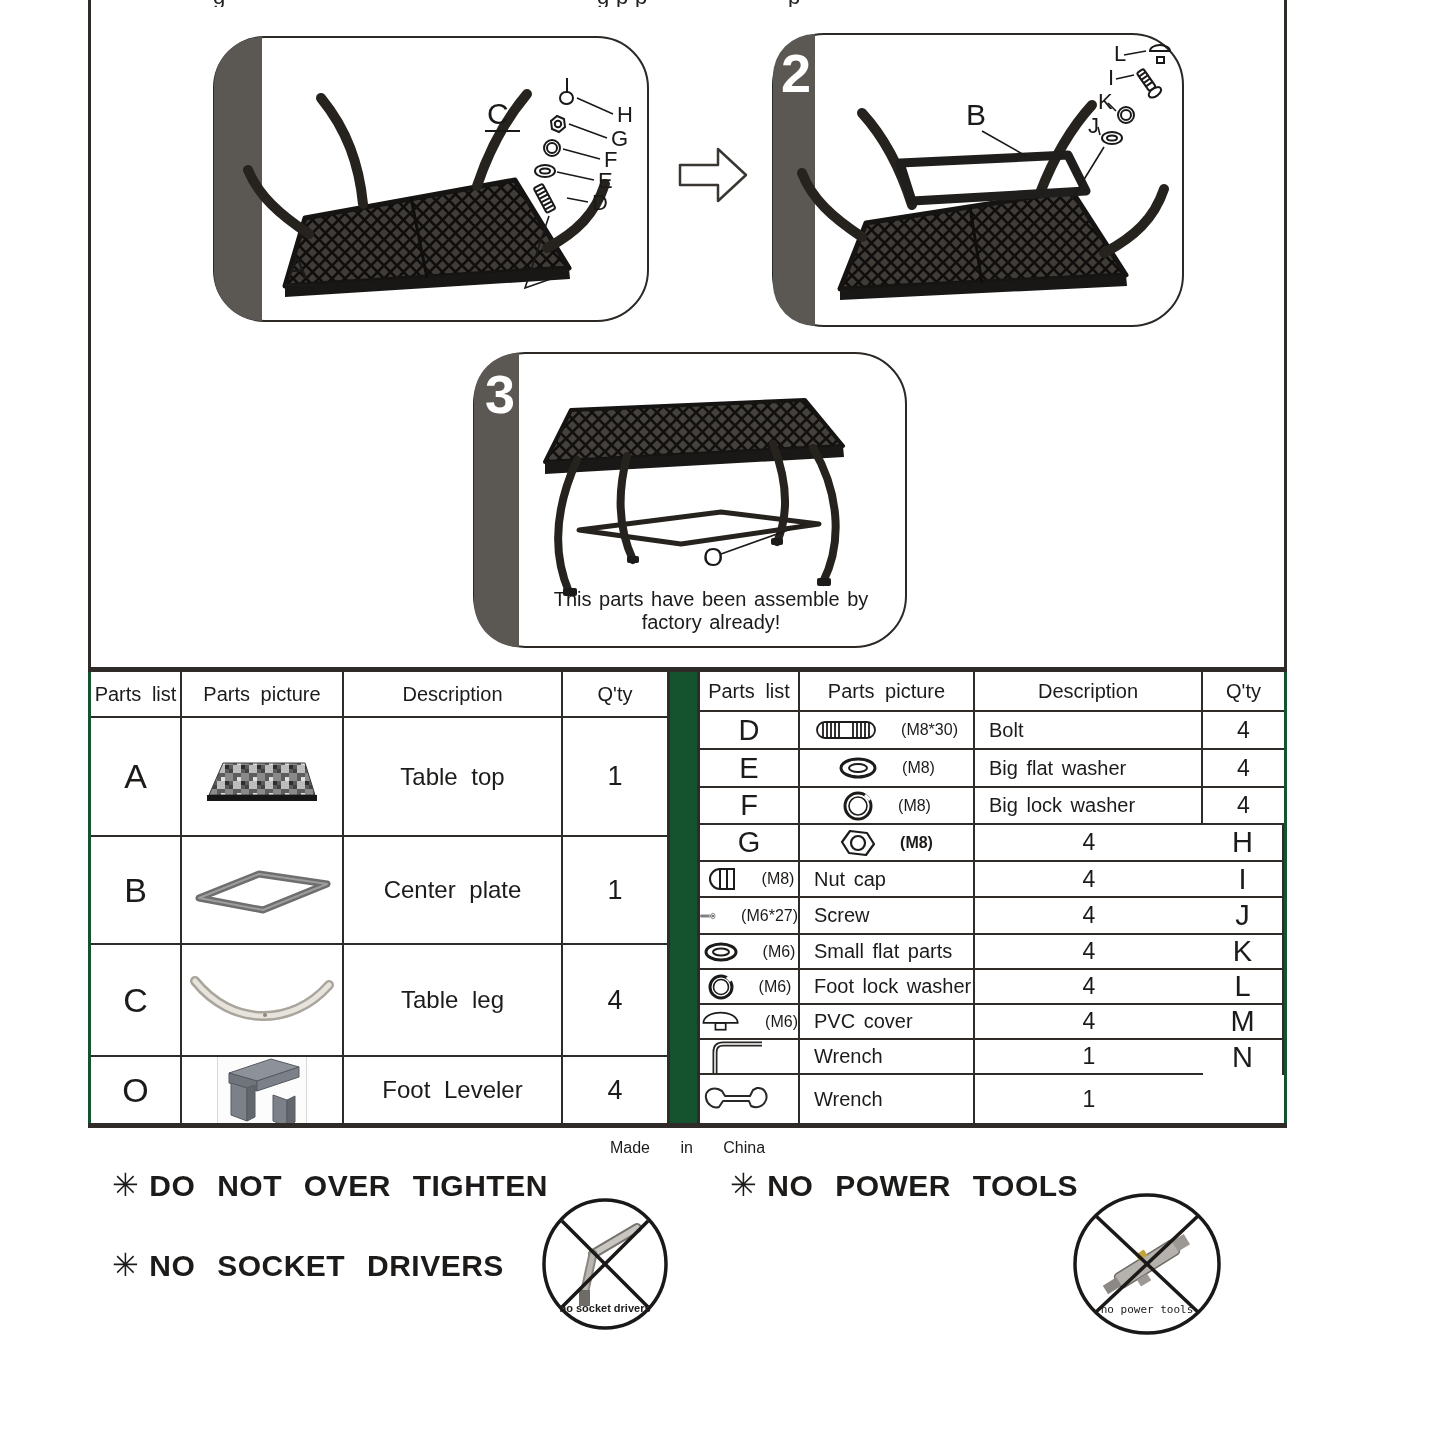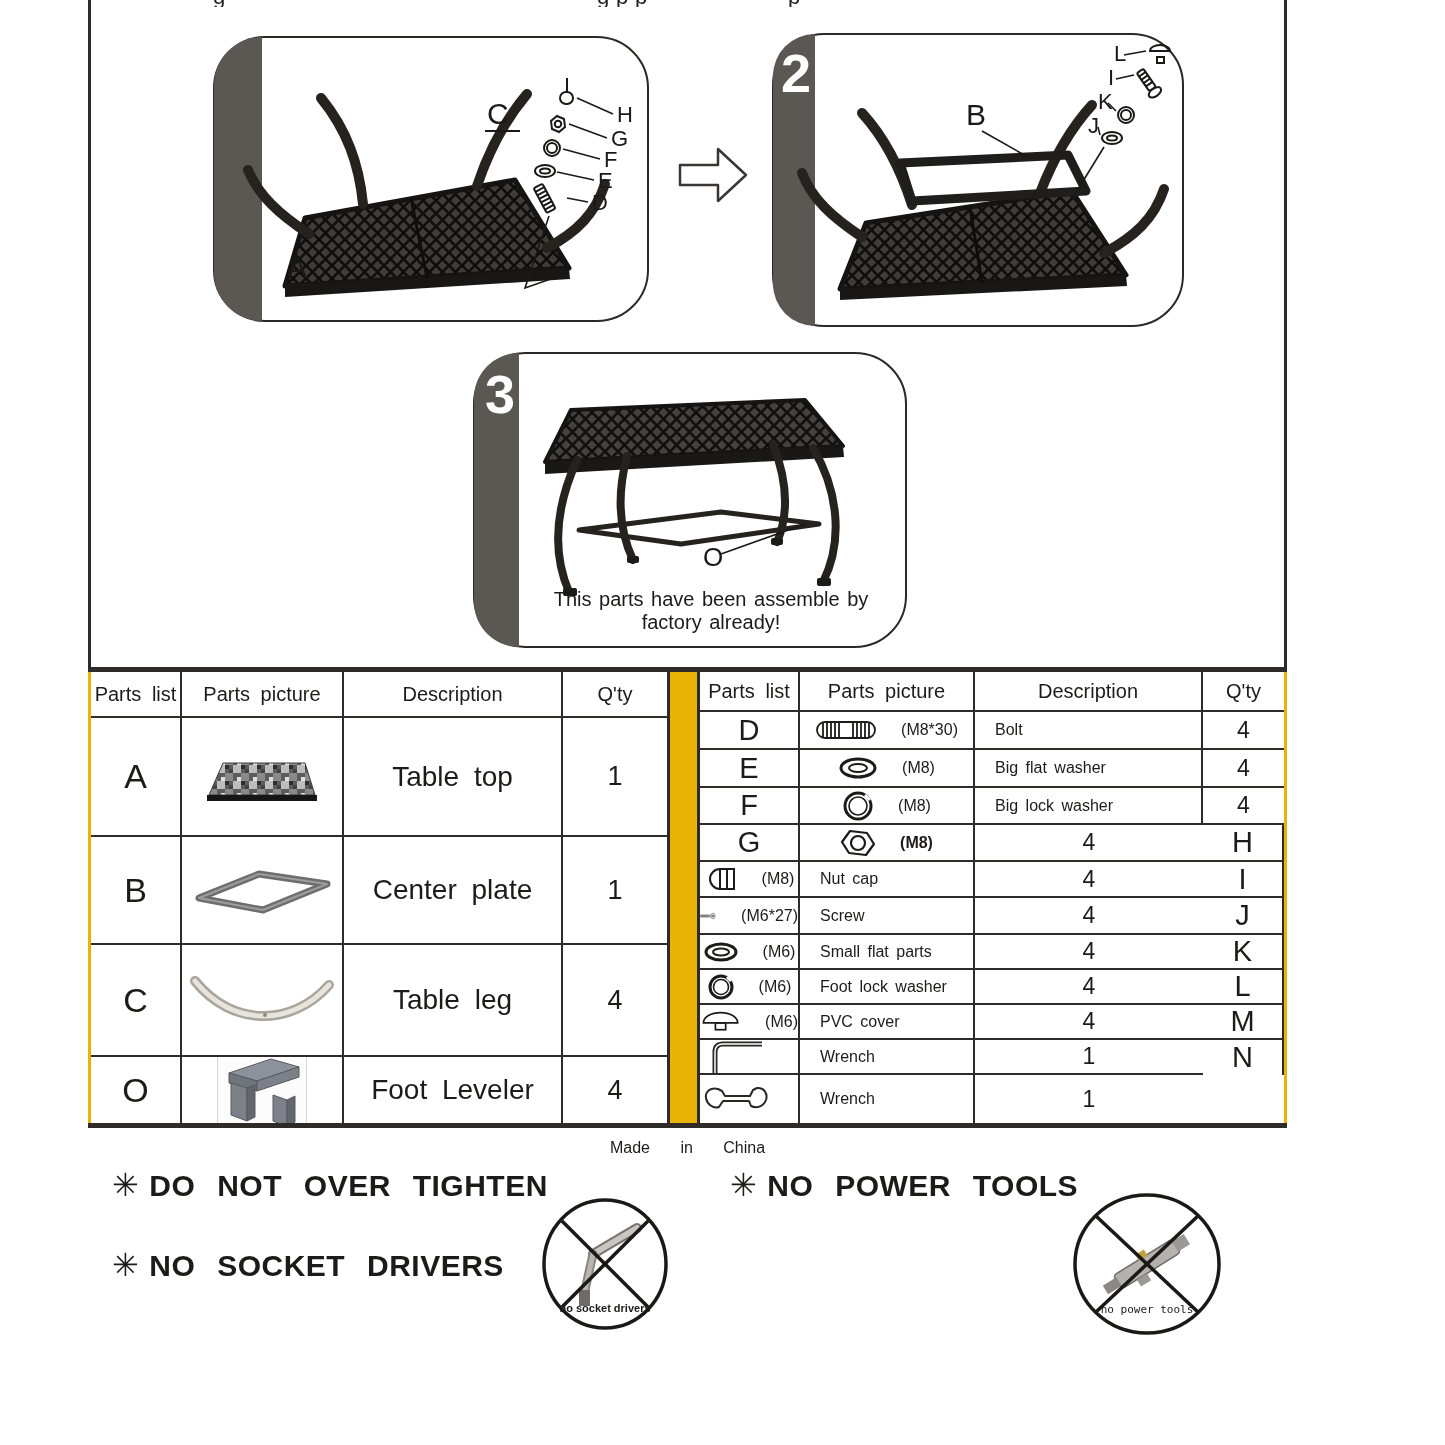--- a/index.html
+++ b/index.html
@@ -15,35 +15,35 @@
   .band{position:absolute;left:-1px;top:-1px;bottom:-1px;background:#5b5752;border-radius:52px 0 0 52px;}
   .pnum{position:absolute;color:#fff;font-weight:bold;font-size:54px;line-height:1;}
   .art{position:absolute;left:0;top:0;}
   svg text{font-family:"Liberation Sans",sans-serif;fill:#1b1918;}
   .lbl30{font-size:30px;} .lbl26{font-size:26px;} .lbl22{font-size:22px;}
   .caption{position:absolute;left:52px;right:10px;top:234px;text-align:center;font-size:20px;word-spacing:2px;}
   
   .arrow{position:absolute;left:678px;top:143px;}
   
   .tblock{position:absolute;left:88px;top:667px;width:1199px;height:461px;box-sizing:border-box;
-          border-top:5px solid #2e2b28;border-bottom:5px solid #2e2b28;background:#eab308;}
+          border-top:5px solid #2e2b28;border-bottom:5px solid #2e2b28;background:#14532d;}
   .ptable{position:absolute;top:0;display:grid;background:#fff;box-sizing:border-box;}
   #ltable{left:3px;width:579px;height:451px;border-right:3px solid #2e2b28;
           grid-template-columns:91px 162px 219px 104px;
           grid-template-rows:46px 119px 108px 112px 66px;}
   #rtable{left:609px;width:587px;height:451px;border-left:3px solid #2e2b28;
           grid-template-columns:100px 175px 228px 81px;
           grid-template-rows:40px 38px 38px 37px 37px 36px 37px 35px 35px 35px 35px 48px;}
   .cell{border-right:2px solid #2e2b28;border-bottom:2px solid #2e2b28;display:flex;
         align-items:center;justify-content:center;overflow:hidden;background:#fff;}
   .cell.nr{border-right:none;} .cell.nb{border-bottom:none;}
   .hdr{font-size:20px;word-spacing:5px;}
   .lpart{font-size:34px;} .rpart{font-size:29px;}
-  .ldesc{font-size:28px;word-spacing:7px;}
-  .rdesc{font-size:16px;justify-content:flex-start;padding-left:20px;word-spacing:3px;}
+  .ldesc{font-size:24px;word-spacing:7px;}
+  .rdesc{font-size:20px;justify-content:flex-start;padding-left:14px;word-spacing:3px;}
   .lqty{font-size:27px;} .rqty{font-size:23px;}
   .pic{gap:16px;}
   .size{font-size:16px;margin-left:8px;white-space:nowrap;}
   .size.b{font-weight:bold;}
   .photobox{border:1px solid #d8d8d8;background:#fcfcfc;padding:1px;display:flex;}
   
   .madein{position:absolute;left:88px;width:1199px;top:1139px;text-align:center;
           font-size:16px;word-spacing:26px;}
   .warn{position:absolute;font-weight:bold;font-size:30px;word-spacing:13px;letter-spacing:.5px;white-space:nowrap;}
   .ast{font-weight:normal;font-size:32px;margin-right:10px;}

